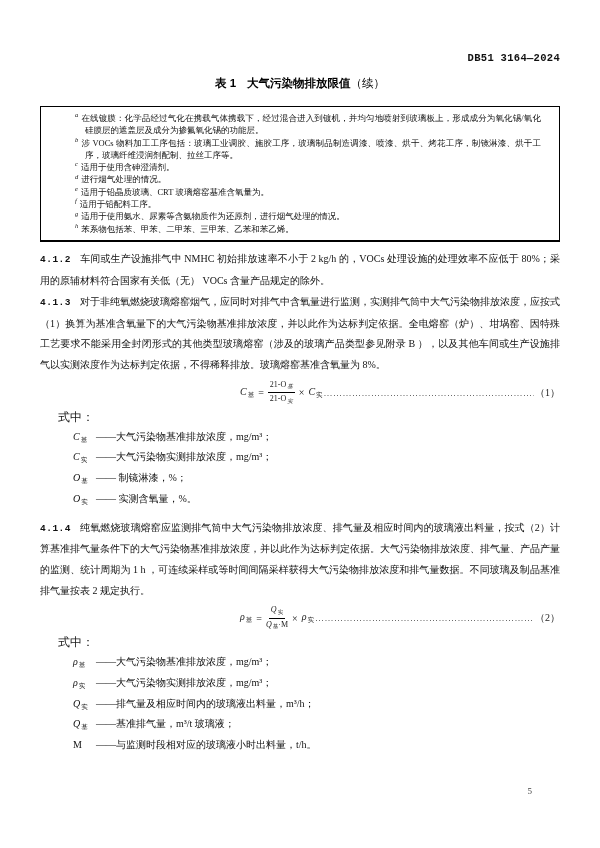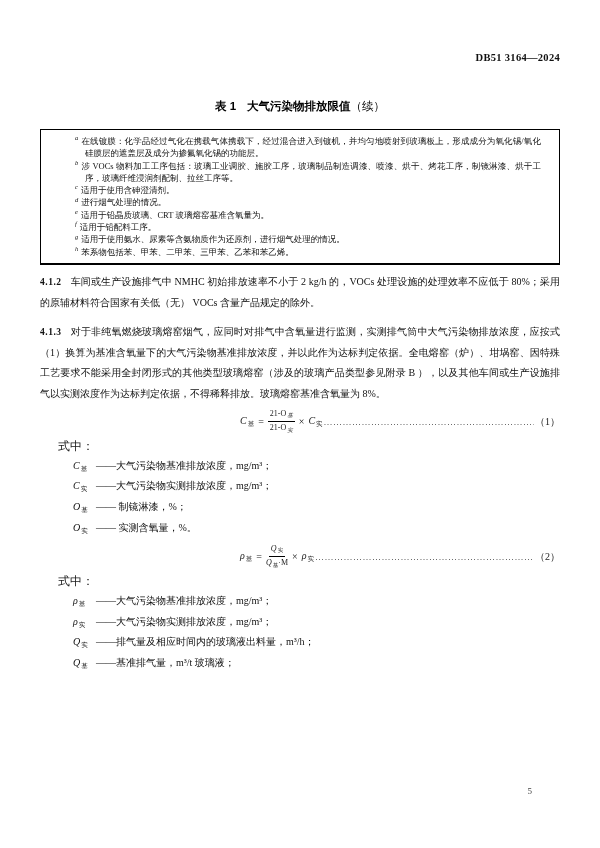--- a/index.html
+++ b/index.html
@@ -10,29 +10,29 @@
     color: #1a1a1a;
     position: relative;
     overflow: hidden;
   }
   .page {
     position: absolute; inset: 0;
     padding: 52px 40px 0 40px;
   }
   .doc-number {
     text-align: right;
-    font-family: Liberation Serif, serif;
+    font-family: Liberation Mono, monospace;
     font-weight: 700;
     font-size: 10.5px;
     letter-spacing: 0.3px;
     color: #111;
   }
   .table-title {
     text-align: center;
-    margin-top: 36px;
+    margin-top: 12px;
     font-family: "Liberation Sans", "DejaVu Sans", sans-serif;
     font-weight: 700;
     font-size: 11.5px;
     color: #000;
   }
   .table-title .t-text { margin-left: 11px; }
   .table-title .t-suffix {
     font-family: "Liberation Serif", serif;
     font-weight: 400;
   }
@@ -54,21 +54,21 @@
     margin-right: 3px;
   }
   .clause {
     margin-top: 7px;
     font-size: 10px;
     line-height: 20.6px;
     text-align: justify;
     color: #111;
   }
   .clause .cnum {
-    font-family: Liberation Serif, serif;
+    font-family: Liberation Mono, monospace;
     font-weight: 700;
     font-size: 9.5px;
     margin-right: 9px;
     letter-spacing: 0.5px;
   }
   .formula-line {
     display: flex;
     align-items: center;
     margin: 5px 0 4px 0;
     padding-left: 200px;
@@ -128,56 +128,58 @@
     <div class="note"><sup>c</sup><span>适用于使用含砷澄清剂。</span></div>
     <div class="note"><sup>d</sup><span>进行烟气处理的情况。</span></div>
     <div class="note"><sup>e</sup><span>适用于铅晶质玻璃、CRT 玻璃熔窑基准含氧量为。</span></div>
     <div class="note"><sup>f</sup><span>适用于铅配料工序。</span></div>
     <div class="note"><sup>g</sup><span>适用于使用氨水、尿素等含氨物质作为还原剂，进行烟气处理的情况。</span></div>
     <div class="note"><sup>h</sup><span>苯系物包括苯、甲苯、二甲苯、三甲苯、乙苯和苯乙烯。</span></div>
   </div>
 
   <p class="clause"><span class="cnum">4.1.2</span><span>车间或生产设施排气中 NMHC 初始排放速率不小于 2 kg/h 的，VOCs 处理设施的处理效率不应低于 80%；采用的原辅材料符合国家有关低（无） VOCs 含量产品规定的除外。</span></p>
 
-  <p class="clause" style="margin-top:9px;"><span class="cnum">4.1.3</span><span>对于非纯氧燃烧玻璃熔窑烟气，应同时对排气中含氧量进行监测，实测排气筒中大气污染物排放浓度，应按式（1）换算为基准含氧量下的大气污染物基准排放浓度，并以此作为达标判定依据。全电熔窑（炉）、坩埚窑、因特殊工艺要求不能采用全封闭形式的其他类型玻璃熔窑（涉及的玻璃产品类型参见附录 B ），以及其他车间或生产设施排气以实测浓度作为达标判定依据，不得稀释排放。玻璃熔窑基准含氧量为 8%。</span></p>
+  <p class="clause" style="margin-top:1px;"><span class="cnum">4.1.3</span><span>对于非纯氧燃烧玻璃熔窑烟气，应同时对排气中含氧量进行监测，实测排气筒中大气污染物排放浓度，应按式（1）换算为基准含氧量下的大气污染物基准排放浓度，并以此作为达标判定依据。全电熔窑（炉）、坩埚窑、因特殊工艺要求不能采用全封闭形式的其他类型玻璃熔窑（涉及的玻璃产品类型参见附录 B ），以及其他车间或生产设施排气以实测浓度作为达标判定依据，不得稀释排放。玻璃熔窑基准含氧量为 8%。</span></p>
 
   <div class="formula-line">
     <span><span class="mi">C</span><span class="f-sub">基</span></span>
     <span class="f-eq">=</span>
     <span class="frac">
       <span class="fnum"><span>21-O</span><span class="f-sub mi">基</span><span></span></span>
       <span class="fden"><span>21-O</span><span class="f-sub mi">实</span><span></span></span>
     </span>
     <span class="f-mult">×</span>
     <span><span class="mi">C</span><span class="f-sub">实</span></span>
     <span class="f-leader">………………………………………………………………………………</span>
     <span class="f-tag">（1）</span>
   </div>
 
   <div class="where-label">式中：</div>
   <div class="term"><span class="t-sym"><span class="mi sym-letter">C</span><span class="f-sub">基</span></span><span>——大气污染物基准排放浓度，mg/m³；</span></div>
   <div class="term"><span class="t-sym"><span class="mi sym-letter">C</span><span class="f-sub">实</span></span><span>——大气污染物实测排放浓度，mg/m³；</span></div>
   <div class="term"><span class="t-sym"><span class="mi sym-letter">O</span><span class="f-sub">基</span></span><span>—— 制镜淋漆，%；</span></div>
   <div class="term"><span class="t-sym"><span class="mi sym-letter">O</span><span class="f-sub">实</span></span><span>—— 实测含氧量，%。</span></div>
 
+  <p class="clause"><span class="cnum">4.1.4</span><span>纯氧燃烧玻璃熔窑应监测排气筒中大气污染物排放浓度、排气量及相应时间内的玻璃液出料量，按式（2）计算基准排气量条件下的大气污染物基准排放浓度，并以此作为达标判定依据。大气污染物排放浓度、排气量、产品产量的监测、统计周期为 1 h ，可连续采样或等时间间隔采样获得大气污染物排放浓度和排气量数据。不同玻璃及制品基准排气量按表 2 规定执行。</span></p>
 
   <div class="formula-line">
     <span><span class="mi">ρ</span><span class="f-sub">基</span></span>
     <span class="f-eq">=</span>
     <span class="frac">
       <span class="fnum"><span class="mi">Q</span><span class="f-sub">实</span><span></span></span>
       <span class="fden"><span class="mi">Q</span><span class="f-sub">基</span><span>·M</span></span>
     </span>
     <span class="f-mult">×</span>
     <span><span class="mi">ρ</span><span class="f-sub">实</span></span>
     <span class="f-leader">………………………………………………………………………………</span>
     <span class="f-tag">（2）</span>
   </div>
 
   <div class="where-label">式中：</div>
   <div class="term"><span class="t-sym"><span class="mi sym-letter">ρ</span><span class="f-sub">基</span></span><span>——大气污染物基准排放浓度，mg/m³；</span></div>
   <div class="term"><span class="t-sym"><span class="mi sym-letter">ρ</span><span class="f-sub">实</span></span><span>——大气污染物实测排放浓度，mg/m³；</span></div>
   <div class="term"><span class="t-sym"><span class="mi sym-letter">Q</span><span class="f-sub">实</span></span><span>——排气量及相应时间内的玻璃液出料量，m³/h；</span></div>
   <div class="term"><span class="t-sym"><span class="mi sym-letter">Q</span><span class="f-sub">基</span></span><span>——基准排气量，m³/t 玻璃液；</span></div>
+  <div class="term"><span class="t-sym upright"><span class="mi sym-letter">M</span><span class="f-sub"></span></span><span>——与监测时段相对应的玻璃液小时出料量，t/h。</span></div>
 
   <div class="page-num">5</div>
 
 </div>
 
 </body></html>

